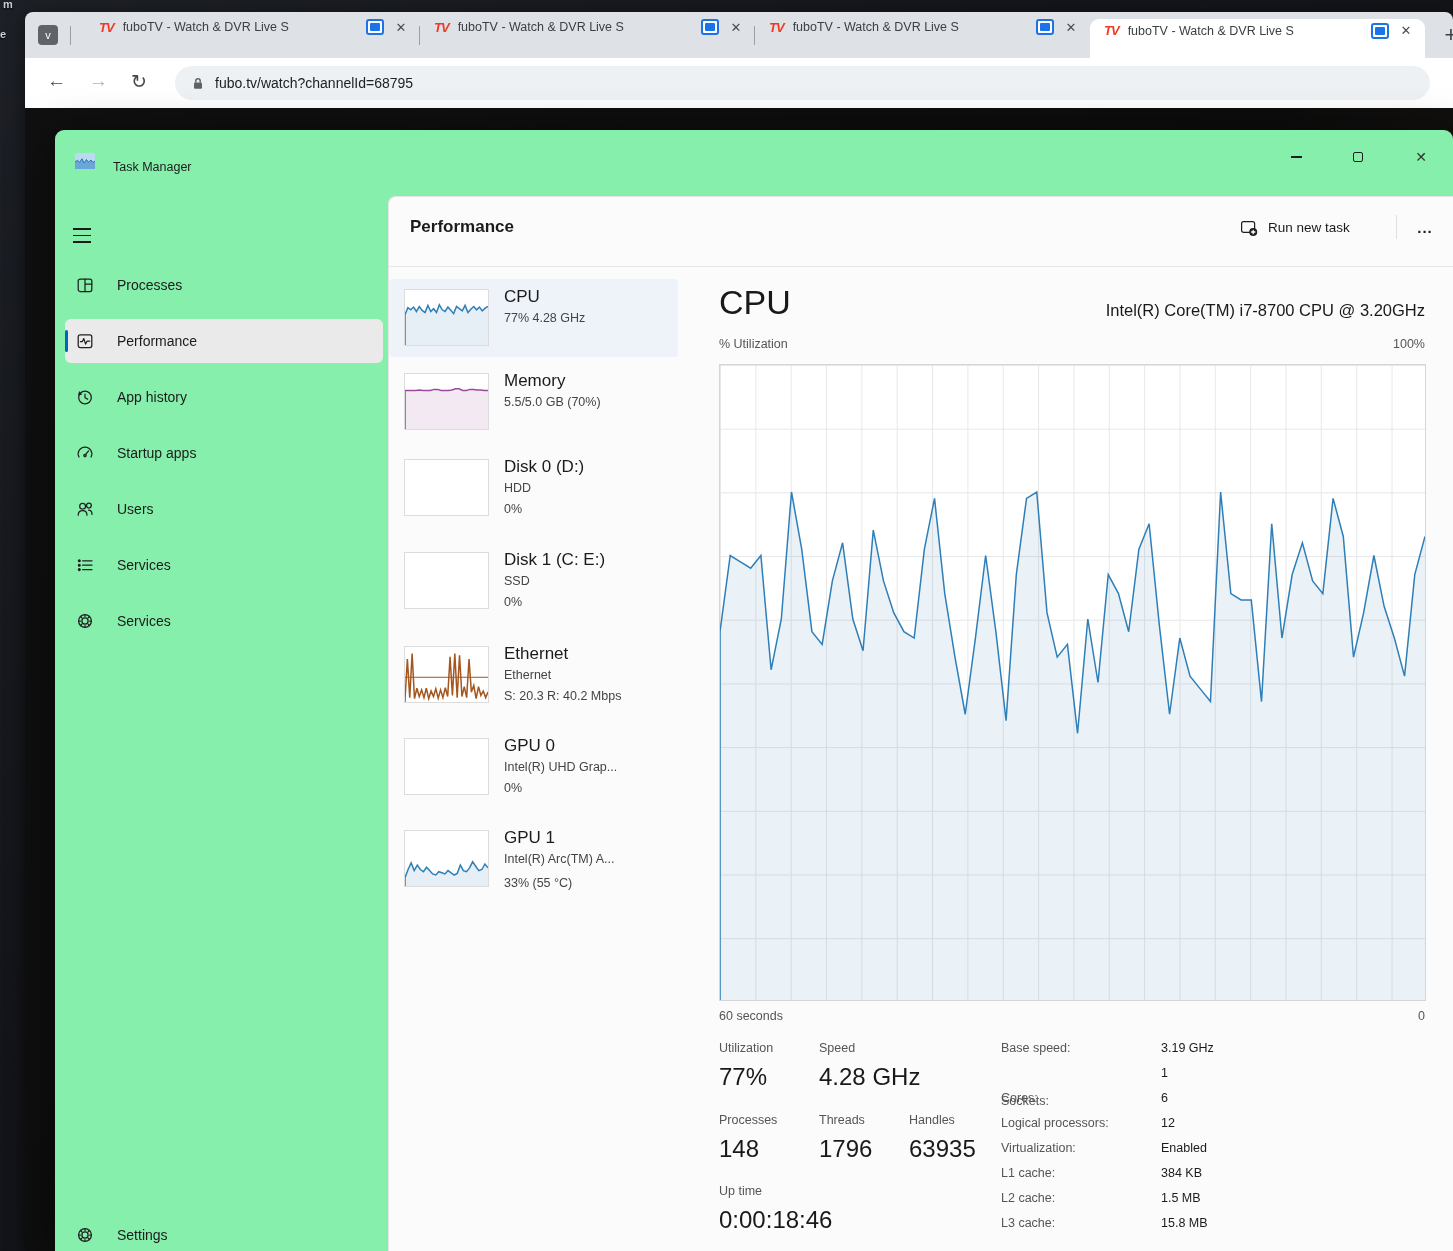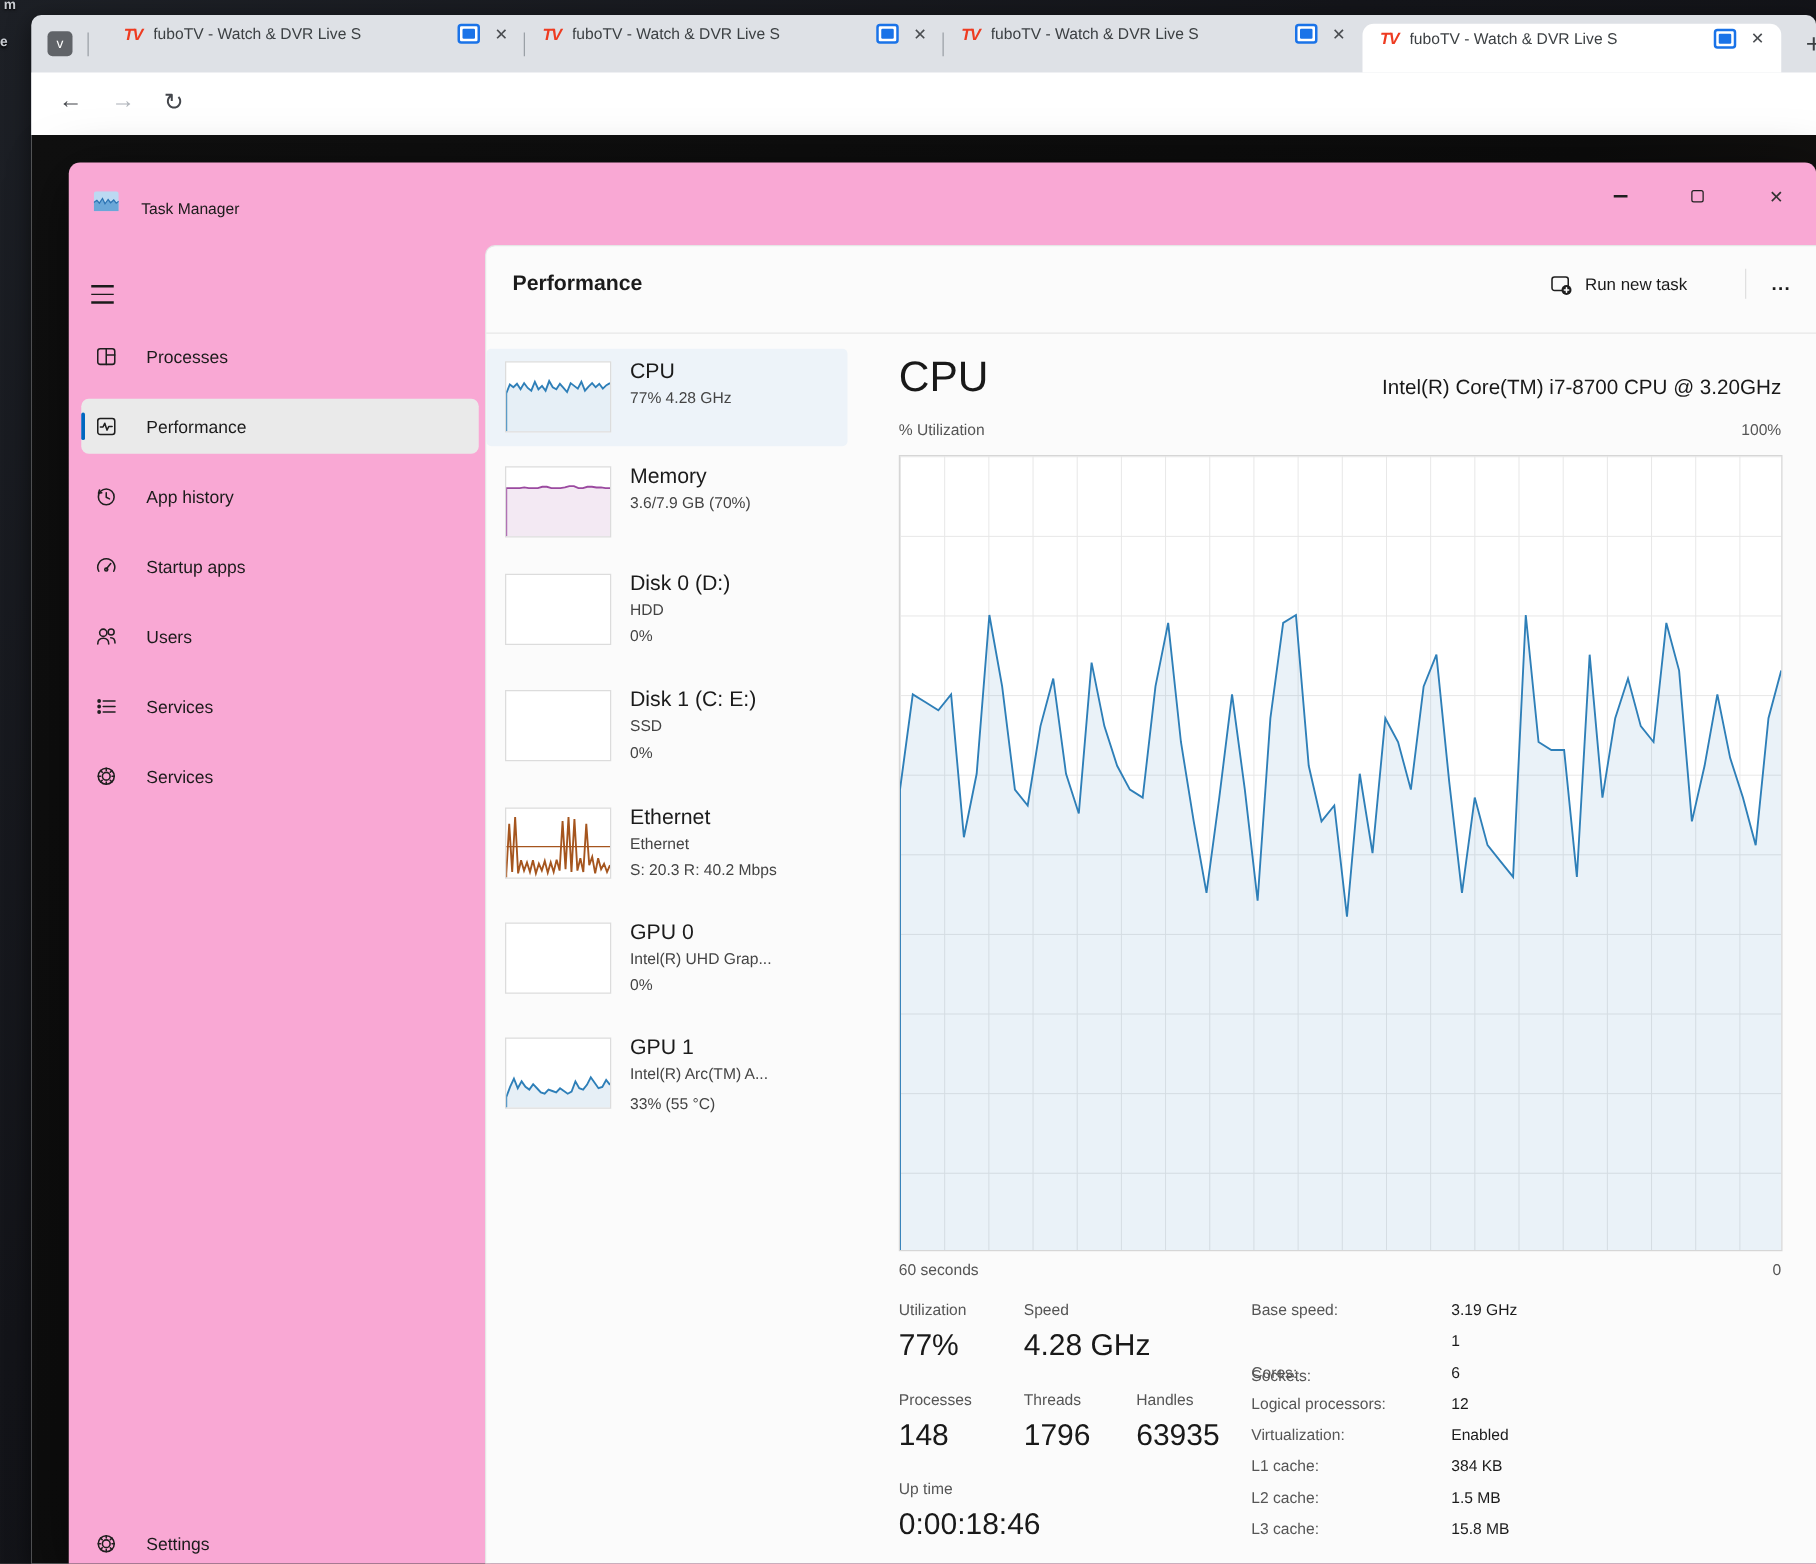--- a/index.html
+++ b/index.html
@@ -31,21 +31,21 @@
             font-weight:300; display:flex; align-items:center; justify-content:center; }
   #toolbar { position:absolute; left:0; top:46px; right:0; height:50px; background:#fff; }
   .nav-glyph { position:absolute; top:12px; font-size:19px; color:#44474c; }
   #url-pill { position:absolute; left:150px; top:8px; width:1255px; height:34px; background:#eef1f4; border-radius:17px;
               display:flex; align-items:center; padding-left:16px; }
   #url-text { font-size:14px; color:#202124; margin-left:10px; }
   #page-dark { position:absolute; left:0; top:96px; right:0; bottom:0;
                background:linear-gradient(120deg,#101010 0%,#0c0c0c 60%,#221c16 100%); }
 
   
-  #tm { position:absolute; left:55px; top:130px; width:1398px; height:1121px; background:#f9a8d4;
+  #tm { position:absolute; left:55px; top:130px; width:1398px; height:1121px; background:#86efac;
         border-radius:9px 9px 0 0; box-shadow:0 10px 45px rgba(0,0,0,.55); overflow:hidden; }
   #tm-titlebar { position:absolute; left:0; top:0; right:0; height:62px; }
   #tm-appicon { position:absolute; left:20px; top:23px; width:20px; height:16px; }
   #tm-title { position:absolute; left:58px; top:30px; font-size:12.5px; color:#1b1b1b; }
   .win-ctl { position:absolute; top:10px; width:46px; height:34px; display:flex; align-items:center; justify-content:center; color:#1f1f1f; }
   .ctl-min-bar { width:11px; height:1.4px; background:#1f1f1f; }
   .ctl-max-box { width:10px; height:10px; border:1.2px solid #1f1f1f; border-radius:2px; }
   .ctl-close-x { font-size:14px; color:#333; }
 
   
@@ -144,20 +144,29 @@
           </span>
           <span class="tab-close">✕</span>
         </div>
       </div>
     <div id="newtab">+</div>
   </div>
   <div id="toolbar">
     <div class="nav-glyph" style="left:22px">←</div>
     <div class="nav-glyph" style="left:64px;color:#aeb3b9">→</div>
     <div class="nav-glyph" style="left:106px">↻</div>
+    <div id="url-pill">
+      <span>
+        <svg width="14" height="15" viewBox="0 0 14 15">
+            <rect x="3" y="6.6" width="8" height="6.2" rx="1.1" fill="#5f6368"></rect>
+            <path d="M4.8 6.6 V4.9 a2.2 2.2 0 0 1 4.4 0 V6.6" stroke="#5f6368" stroke-width="1.5" fill="none"></path>
+          </svg>
+      </span>
+      <span id="url-text">fubo.tv/watch?channelId=68795</span>
+    </div>
   </div>
   <div id="page-dark"></div>
 </div>
 
 <div id="tm">
   <div id="tm-titlebar">
     <div id="tm-appicon">
       <svg viewBox="0 0 20 16" width="20" height="16">
           <rect width="20" height="16" rx="2.5" fill="#bcd9f2"></rect>
           <path d="M0 9 L2.5 7.2 L4.5 9.5 L7 5.8 L9 10 L11.5 6.6 L13.5 9.2 L16 7 L18 9.5 L20 8 V16 H0 Z" fill="#6aa7d8"></path>
@@ -294,21 +303,21 @@
           <div class="pc-line" style="top: 32px;">77%  4.28 GHz</div>
         </div>
         <div class="perf-card" style="top: 166px; height: 80px;">
           <div class="mini-chart">
             <svg viewBox="0 0 100 100" preserveAspectRatio="none">
               <polygon points="0,100 0.00,30.00 4.35,30.00 8.70,30.00 13.04,30.00 17.39,29.00 21.74,30.00 26.09,30.00 30.43,30.00 34.78,28.00 39.13,28.00 43.48,30.00 47.83,30.00 52.17,30.00 56.52,29.00 60.87,27.00 65.22,27.00 69.57,30.00 73.91,30.00 78.26,28.00 82.61,28.00 86.96,29.00 91.30,29.00 95.65,30.00 100.00,30.00 100,100" fill="#9b4aa0" fill-opacity="0.12"></polygon>
               <polyline points="0,100 0.00,30.00 4.35,30.00 8.70,30.00 13.04,30.00 17.39,29.00 21.74,30.00 26.09,30.00 30.43,30.00 34.78,28.00 39.13,28.00 43.48,30.00 47.83,30.00 52.17,30.00 56.52,29.00 60.87,27.00 65.22,27.00 69.57,30.00 73.91,30.00 78.26,28.00 82.61,28.00 86.96,29.00 91.30,29.00 95.65,30.00 100.00,30.00" fill="none" stroke="#9b4aa0" stroke-width="1.5" vector-effect="non-scaling-stroke"></polyline>
             </svg>
           </div>
           <div class="pc-title">Memory</div>
-          <div class="pc-line" style="top: 32px;">3.6/7.9 GB (70%)</div>
+          <div class="pc-line" style="top: 32px;">5.5/5.0 GB (70%)</div>
         </div>
         <div class="perf-card" style="top: 252px; height: 88px;">
           <div class="mini-chart"></div>
           <div class="pc-title">Disk 0 (D:)</div>
           <div class="pc-line" style="top: 32px;">HDD</div>
           <div class="pc-line" style="top: 53px;">0%</div>
         </div>
         <div class="perf-card" style="top: 345px; height: 88px;">
           <div class="mini-chart"></div>
           <div class="pc-title">Disk 1 (C: E:)</div>

